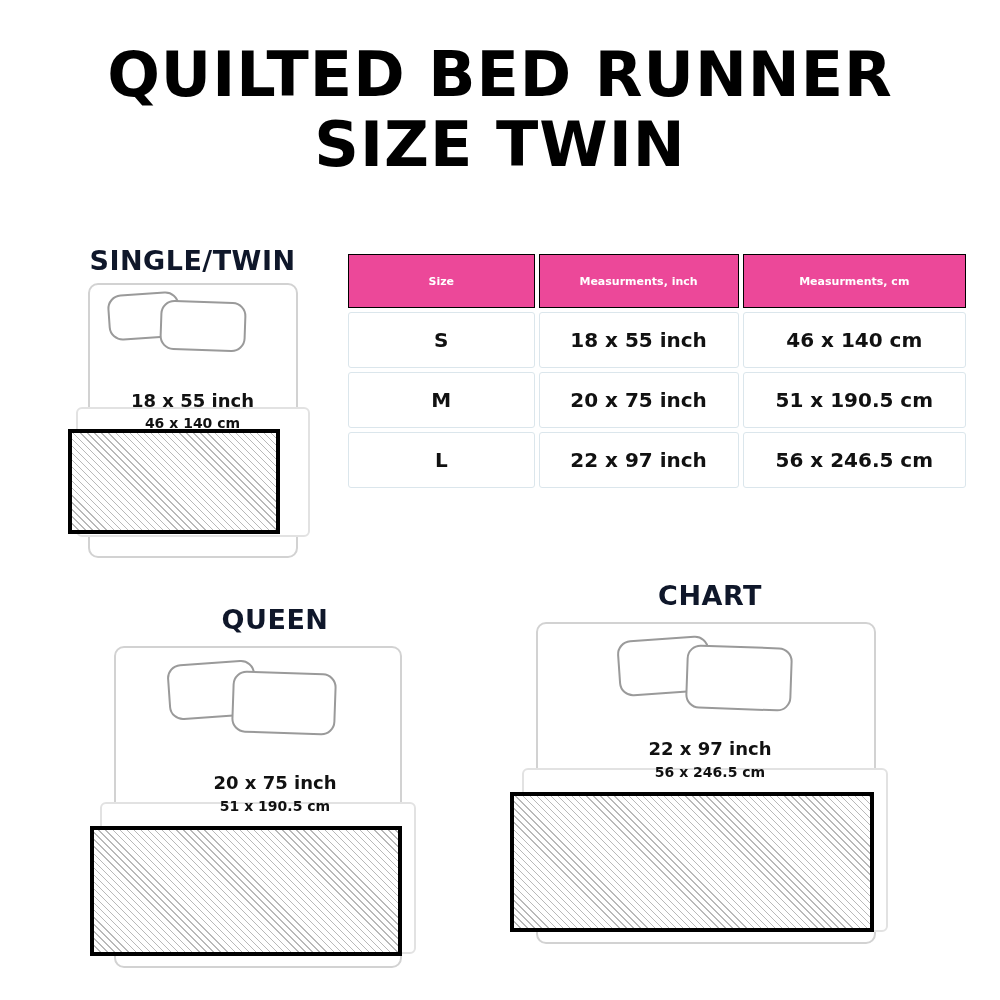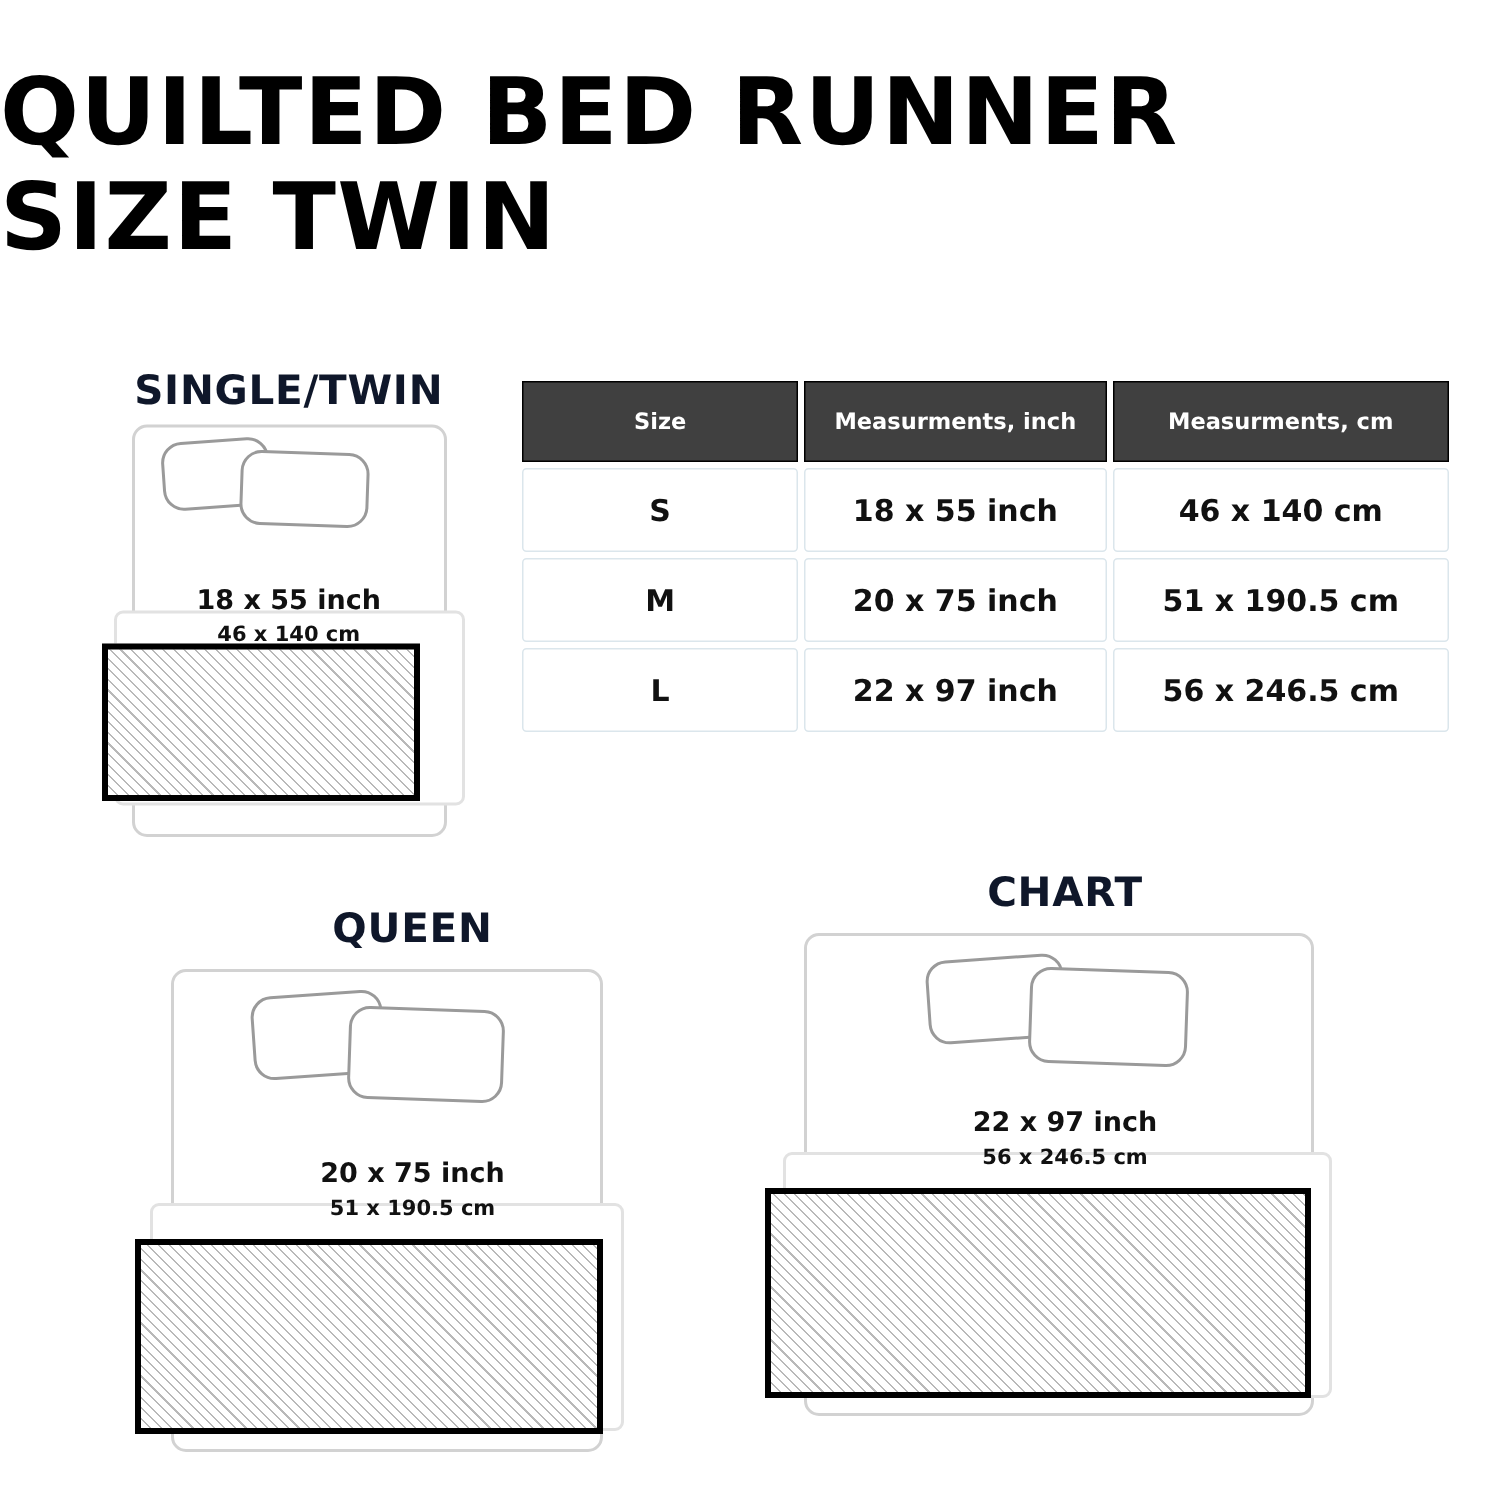--- a/index.html
+++ b/index.html
@@ -15,20 +15,21 @@
     overflow: hidden;
     position: relative;
   }
 
   
   .title-block {
     position: absolute;
     top: 40px;
     left: 0;
     width: 1000px;
+    text-align: center;
   }
   .title-line {
     font-family: "DejaVu Sans", sans-serif;
     font-weight: bold;
     font-size: 62px;
     letter-spacing: 1px;
     line-height: 70px;
     color: #000000;
   }
 
@@ -50,23 +51,23 @@
     width: 626px;
     border-collapse: separate;
     border-spacing: 4px;
   }
   .size-table th, .size-table td {
     text-align: center;
     vertical-align: middle;
     font-family: "DejaVu Sans", sans-serif;
   }
   .size-table th {
-    background: #404040;
+    background: #ec4899;
     color: #ffffff;
-    font-size: 15px;
+    font-size: 11px;
     font-weight: bold;
     height: 50px;
     border: 1px solid #000000;
   }
   .size-table td {
     background: #ffffff;
     color: #111111;
     font-size: 20px;
     font-weight: bold;
     height: 52px;

